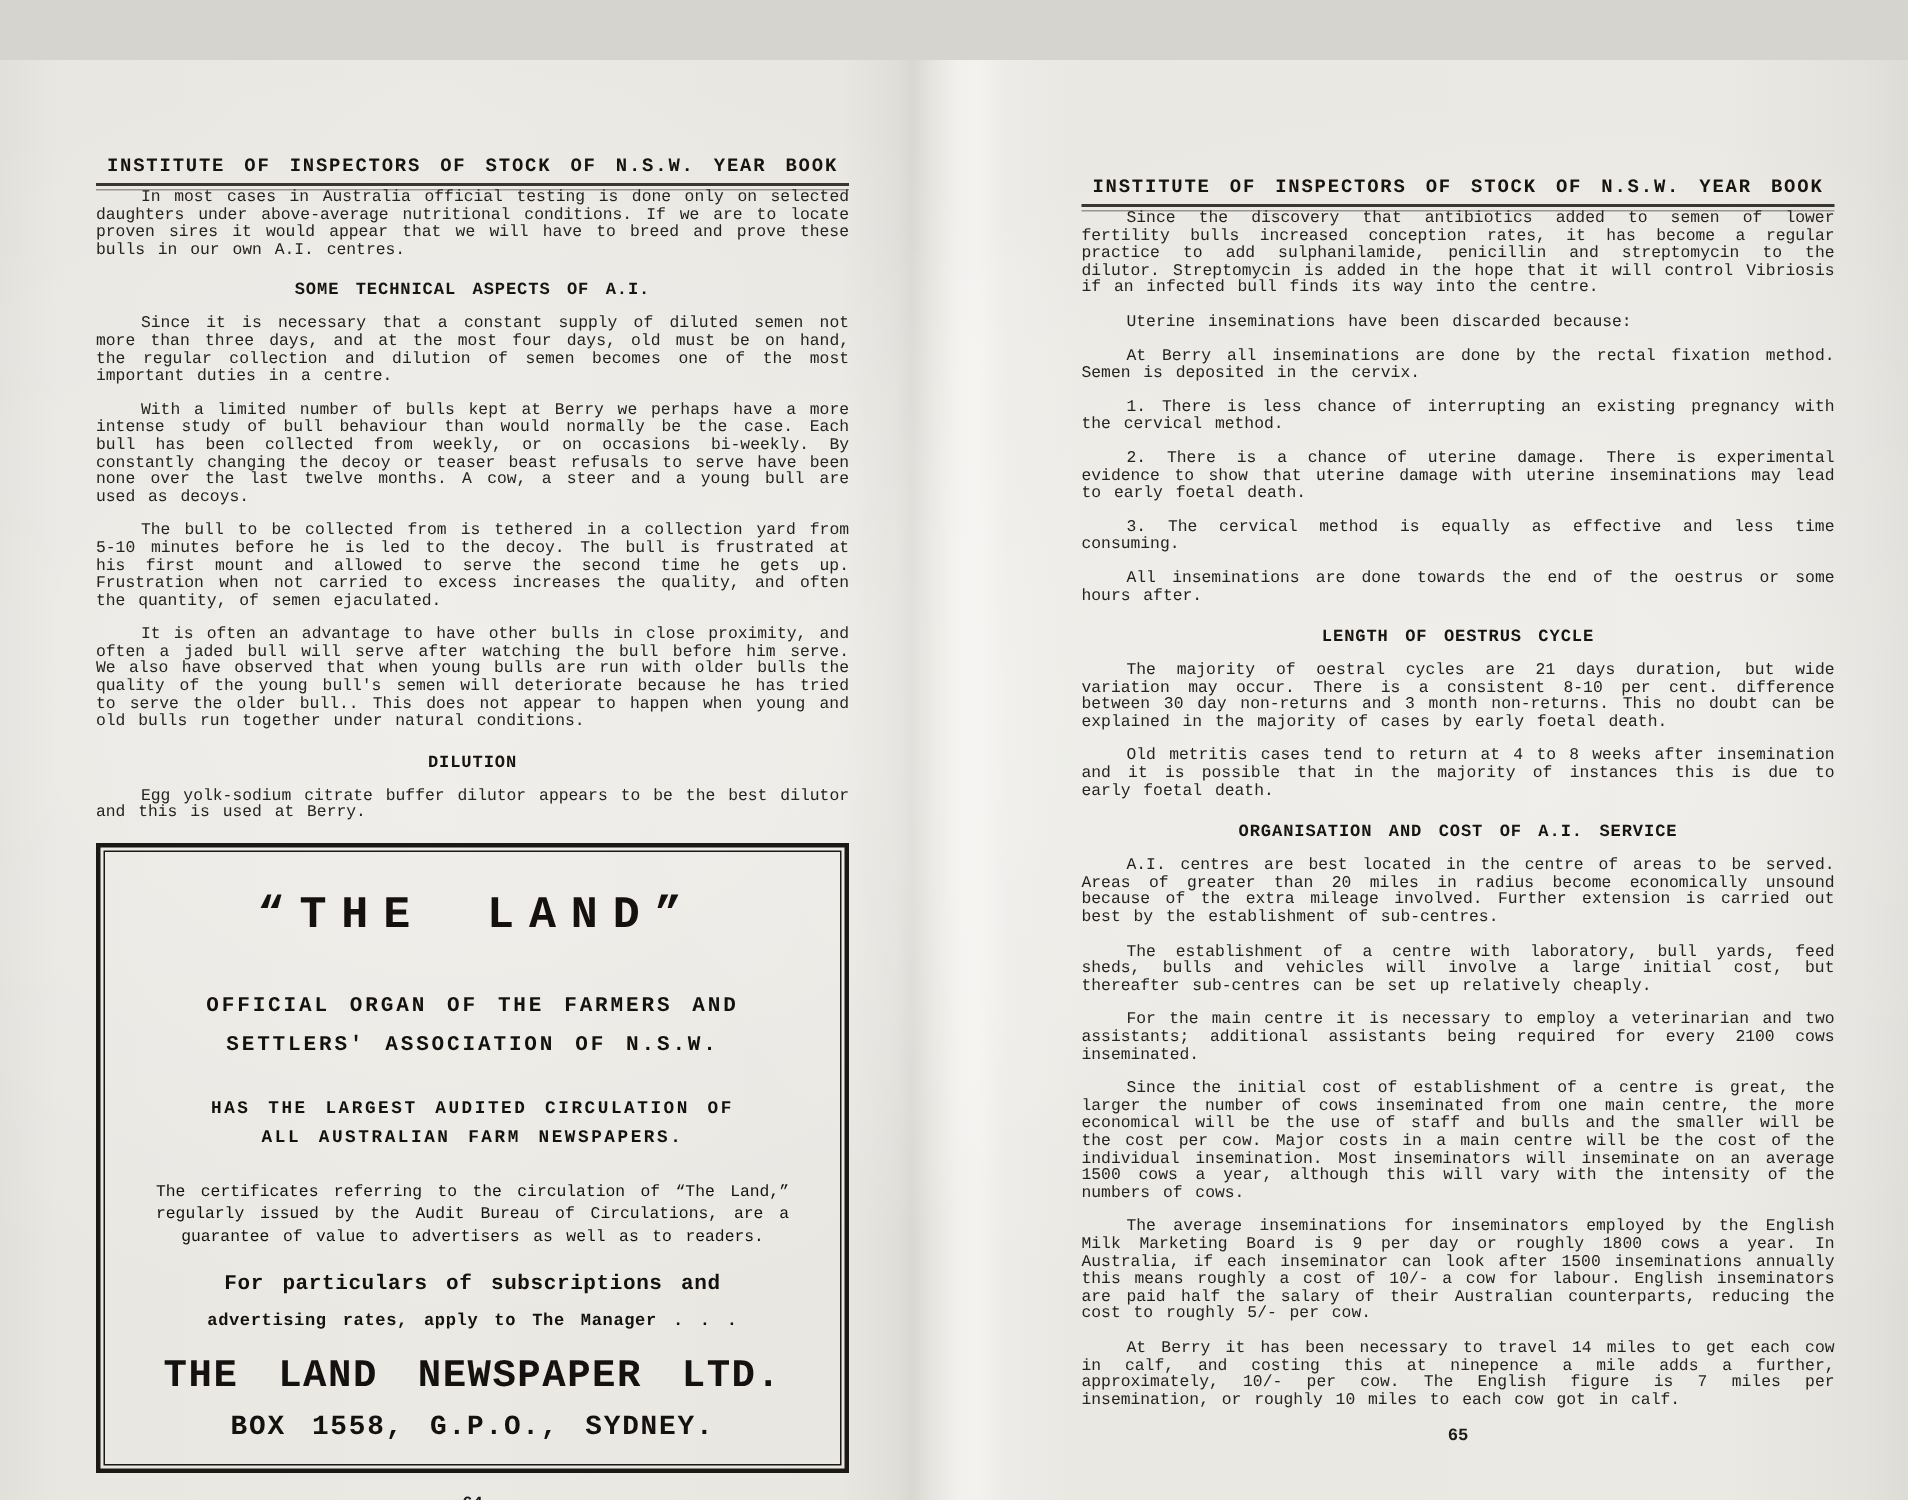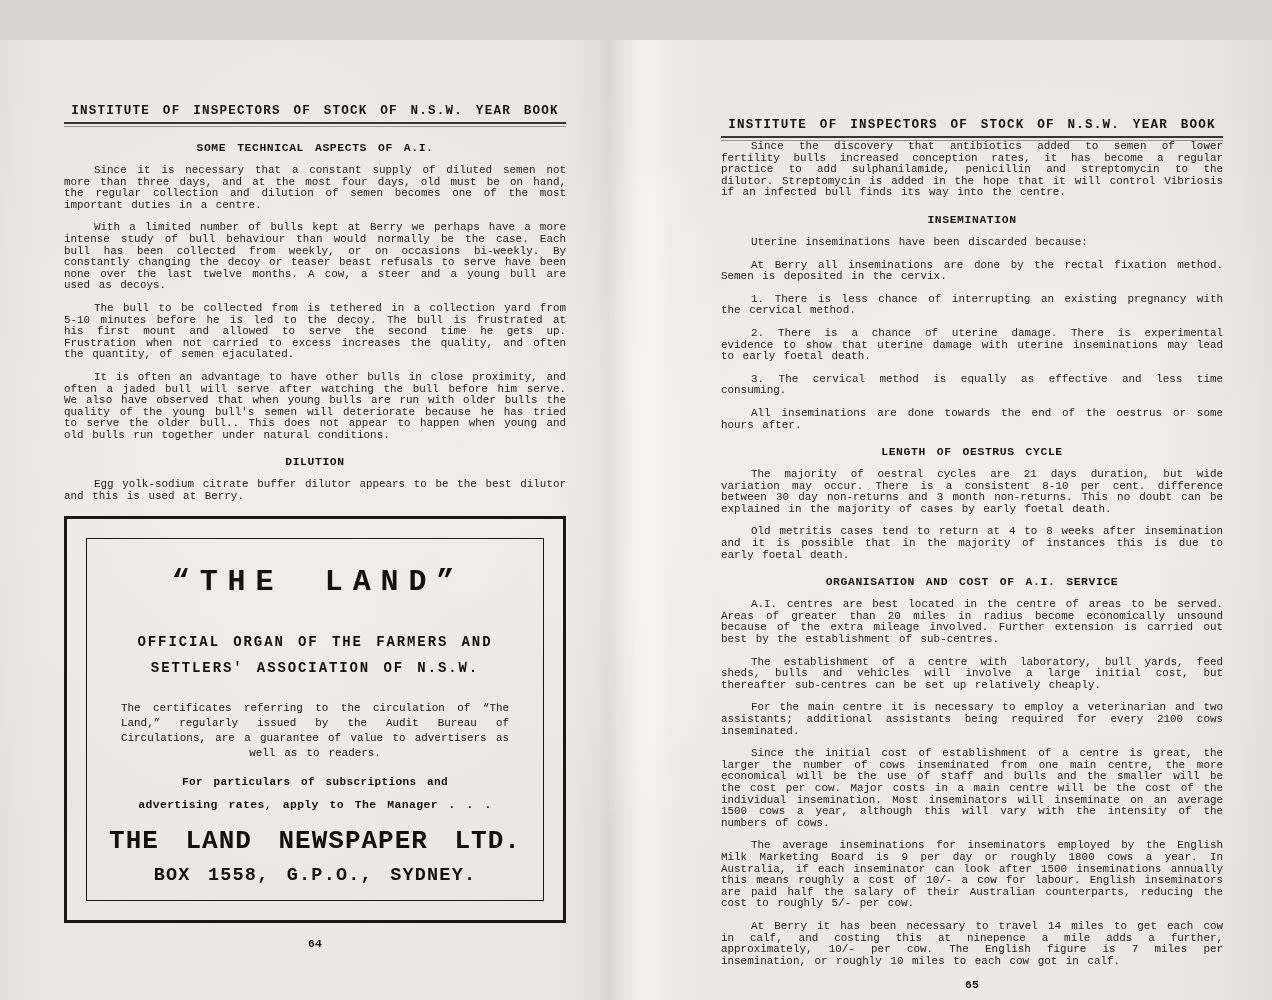--- a/index.html
+++ b/index.html
@@ -28,86 +28,90 @@
   .body-start{margin-top:17px;}
   p.body{
     font-size:10.9px;line-height:11.6px;text-align:justify;text-indent:30px;
     word-spacing:2px;margin:0 0 11px 0;
   }
   h2.section{
     font-size:11.4px;font-weight:bold;text-align:center;letter-spacing:.6px;
     word-spacing:3.5px;margin:15px 0 11px 0;color:#181511;
   }
   
-  .ad{margin-top:13px;border:3px solid #1b1815;padding:19px;}
+  .ad{margin-top:13px;border:3px solid #1b1815;padding:2px;}
   .ad-inner{border:1.5px solid #1b1815;padding:26px 22px 14px 22px;text-align:center;color:#141110;}
   .ad-title{font-size:30px;font-weight:bold;letter-spacing:.33em;word-spacing:.45em;white-space:nowrap;margin-left:.2em;}
   .ad-organ{margin-top:30px;font-size:14px;font-weight:bold;letter-spacing:1.9px;word-spacing:3px;line-height:26px;}
   .ad-circ{margin-top:20px;font-size:11.8px;font-weight:bold;letter-spacing:1.7px;word-spacing:3px;line-height:19px;}
   .ad-cert{
     margin-top:20px;font-size:10.9px;line-height:15px;text-align:justify;
     text-align-last:center;word-spacing:2.5px;padding:0 12px;
   }
-  .ad-sub1{margin-top:15px;font-size:11px;font-weight:bold;word-spacing:3.5px;letter-spacing:.4px;}
+  .ad-sub1{margin-top:15px;font-size:14px;font-weight:bold;word-spacing:3.5px;letter-spacing:.4px;}
   .ad-sub2{margin-top:11px;font-size:11.4px;font-weight:bold;word-spacing:3.5px;letter-spacing:.4px;}
   .ad-name{margin-top:15px;font-size:26px;font-weight:bold;letter-spacing:1px;word-spacing:10px;white-space:nowrap;}
   .ad-addr{margin-top:9px;font-size:18.5px;font-weight:bold;letter-spacing:1.2px;word-spacing:5px;}
   .pagenum{text-align:center;font-weight:bold;font-size:11.5px;margin-top:14px;color:#1c1916;}
   .page-right .pagenum{margin-top:6px;}
   
   .gap-lg{margin-top:18px;}
 </style>
 </head>
 <body>
 
 <div class="spread">
 
   <section class="page page-left">
     <div class="running-head">INSTITUTE OF INSPECTORS OF STOCK OF N.S.W. YEAR BOOK</div>
     <div class="head-rule-a"></div>
     <div class="head-rule-b"></div>
 
+    <p class="body body-start">In most cases in Australia official testing is done only on selected daughters under above-average nutritional conditions. If we are to locate proven sires it would appear that we will have to breed and prove these bulls in our own A.I. centres.</p>
 
     <h2 class="section">SOME TECHNICAL ASPECTS OF A.I.</h2>
 
     <p class="body">Since it is necessary that a constant supply of diluted semen not more than three days, and at the most four days, old must be on hand, the regular collection and dilution of semen becomes one of the most important duties in a centre.</p>
     <p class="body">With a limited number of bulls kept at Berry we perhaps have a more intense study of bull behaviour than would normally be the case. Each bull has been collected from weekly, or on occasions bi-weekly. By constantly changing the decoy or teaser beast refusals to serve have been none over the last twelve months. A cow, a steer and a young bull are used as decoys.</p>
     <p class="body">The bull to be collected from is tethered in a collection yard from 5-10 minutes before he is led to the decoy. The bull is frustrated at his first mount and allowed to serve the second time he gets up. Frustration when not carried to excess increases the quality, and often the quantity, of semen ejaculated.</p>
     <p class="body">It is often an advantage to have other bulls in close proximity, and often a jaded bull will serve after watching the bull before him serve. We also have observed that when young bulls are run with older bulls the quality of the young bull's semen will deteriorate because he has tried to serve the older bull.. This does not appear to happen when young and old bulls run together under natural conditions.</p>
 
     <h2 class="section">DILUTION</h2>
 
     <p class="body">Egg yolk-sodium citrate buffer dilutor appears to be the best dilutor and this is used at Berry.</p>
 
     <div class="ad">
       <div class="ad-inner">
         <div class="ad-title">“THE LAND”</div>
         <div class="ad-organ">
           <span>OFFICIAL ORGAN OF THE FARMERS AND</span><br>
           <span>SETTLERS' ASSOCIATION OF N.S.W.</span>
         </div>
+        <div class="ad-circ">
+          <span>HAS THE LARGEST AUDITED CIRCULATION OF</span><br>
+          <span>ALL AUSTRALIAN FARM NEWSPAPERS.</span>
+        </div>
         <div class="ad-cert">The certificates referring to the circulation of “The Land,” regularly issued by the Audit Bureau of Circulations, are a guarantee of value to advertisers as well as to readers.</div>
         <div class="ad-sub1">For particulars of subscriptions and</div>
         <div class="ad-sub2">advertising rates, apply to The Manager . . .</div>
         <div class="ad-name">THE LAND NEWSPAPER LTD.</div>
         <div class="ad-addr">BOX 1558, G.P.O., SYDNEY.</div>
       </div>
     </div>
 
     <div class="pagenum">64</div>
   </section>
 
   <section class="page page-right">
     <div class="running-head">INSTITUTE OF INSPECTORS OF STOCK OF N.S.W. YEAR BOOK</div>
     <div class="head-rule-a"></div>
     <div class="head-rule-b"></div>
 
     <p class="body body-start gap-lg">Since the discovery that antibiotics added to semen of lower fertility bulls increased conception rates, it has become a regular practice to add sulphanilamide, penicillin and streptomycin to the dilutor. Streptomycin is added in the hope that it will control Vibriosis if an infected bull finds its way into the centre.</p>
 
-    <h2 class="section">INSEMINATION</h2>
 
     <p class="body">Uterine inseminations have been discarded because:</p>
     <p class="body">At Berry all inseminations are done by the rectal fixation method. Semen is deposited in the cervix.</p>
     <p class="body">1. There is less chance of interrupting an existing pregnancy with the cervical method.</p>
     <p class="body">2. There is a chance of uterine damage. There is experimental evidence to show that uterine damage with uterine inseminations may lead to early foetal death.</p>
     <p class="body">3. The cervical method is equally as effective and less time consuming.</p>
     <p class="body">All inseminations are done towards the end of the oestrus or some hours after.</p>
 
     <h2 class="section">LENGTH OF OESTRUS CYCLE</h2>
 

